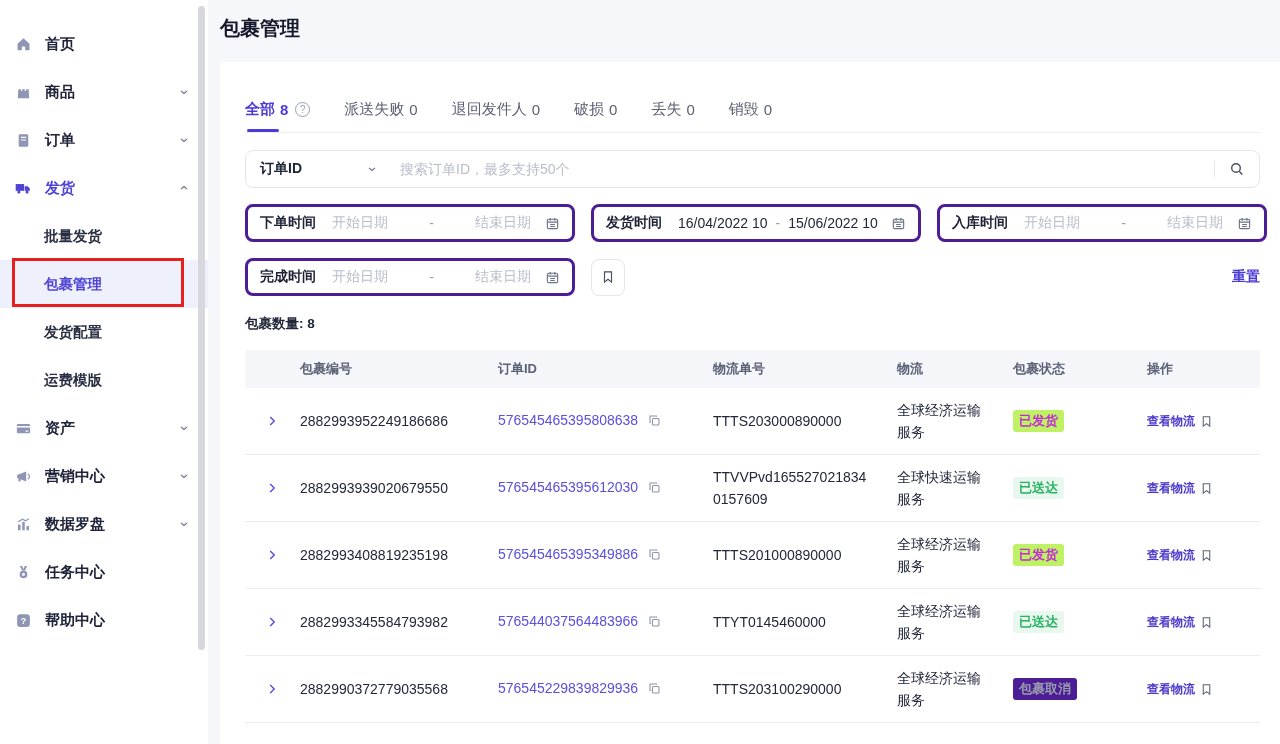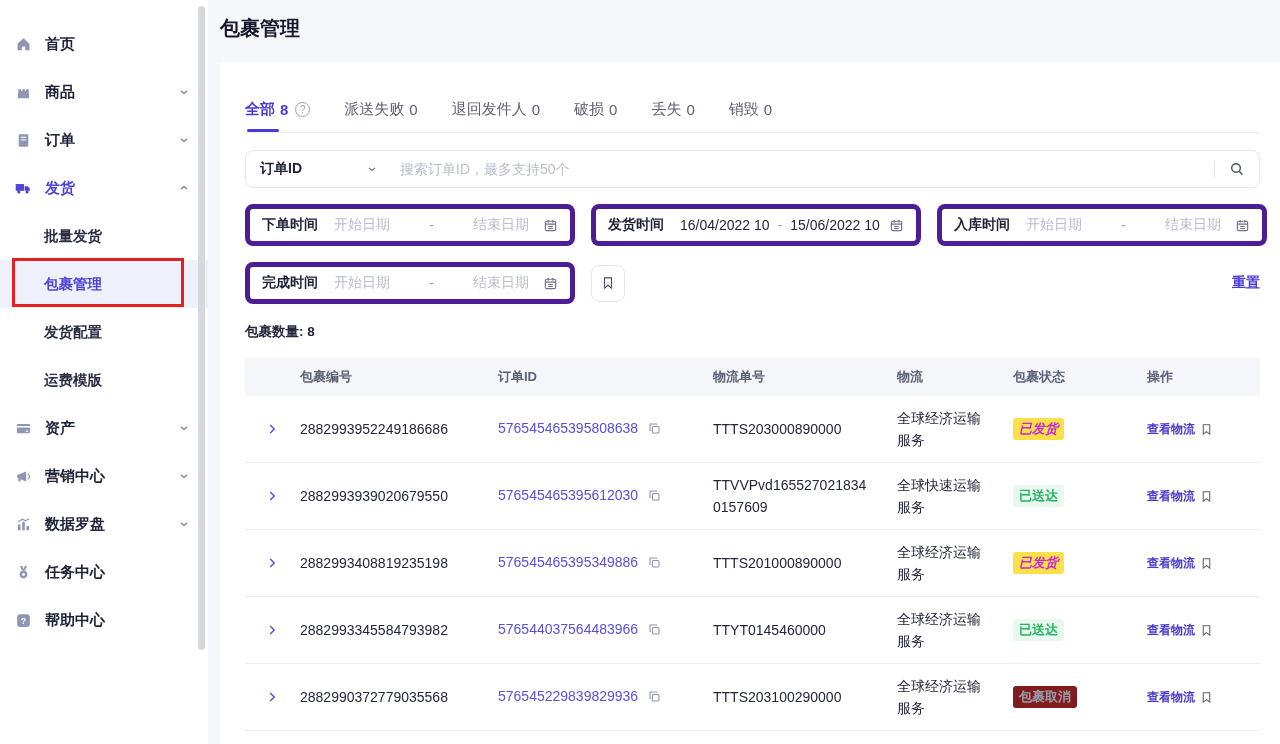--- a/index.html
+++ b/index.html
@@ -35,21 +35,21 @@
   
   .searchbar { margin-top:17px; height:38px; border:1px solid #e3e6ee; border-radius:8px; display:flex; align-items:center; padding:0 14px; }
   .search-selector { display:flex; align-items:center; justify-content:space-between; width:118px; cursor:pointer; font-size:14px; font-weight:700; color:#1e2235; }
   .search-input { flex:1; border:none; outline:none; font-size:14px; margin-left:22px; color:#23273b; background:transparent; font-family:inherit; }
   .search-input::placeholder { color:#b9bdcc; }
   .search-div { width:1px; height:16px; background:#e3e6ee; margin:0 14px; }
   .icon-btn { display:flex; align-items:center; justify-content:center; cursor:pointer; color:#6b7188; }
 
   
   .filter-row { margin-top:16px; display:flex; align-items:center; gap:16px; }
-  .date-box { height:38px; flex:0 0 330px; border:5px solid #4c1d95; border-radius:8px; display:flex; align-items:center; padding:16px 12px; font-size:14px; }
+  .date-box { height:38px; flex:0 0 330px; border:3px solid #4c1d95; border-radius:8px; display:flex; align-items:center; padding:8px 12px; font-size:14px; }
   .date-box .f-label { font-weight:700; color:#1e2235; margin-right:16px; white-space:nowrap; }
   .date-val { color:#23273b; white-space:nowrap; }
   .date-ph { color:#b9bdcc; white-space:nowrap; }
   .date-sep { color:#9aa0b0; margin:0 10px; flex:1; text-align:center; }
   .date-sep2 { color:#9aa0b0; margin:0 8px; }
   .bm-btn { width:34px; height:37px; border:1px solid #e3e6ee; border-radius:8px; display:flex; align-items:center; justify-content:center; cursor:pointer; color:#474d63; }
   .reset-link { margin-left:auto; color:#4b3bd6; font-size:14px; font-weight:700; cursor:pointer; }
 
   .summary { margin-top:19px; font-size:13.5px; font-weight:600; color:#23273b; }
 
@@ -57,23 +57,23 @@
   .table { margin-top:17px; }
   .t-head, .t-row { display:grid; grid-template-columns:55px 198px 215px 184px 116px 134px 1fr; align-items:center; }
   .t-head { height:38px; background:#f5f6fa; border-radius:2px; font-size:13px; font-weight:600; color:#5b6176; }
   .t-row { height:67px; border-bottom:1px solid #ebedf2; font-size:14px; color:#23273b; }
   .cell-exp { padding-left:20px; display:flex; align-items:center; color:#5a50db; cursor:pointer; }
   .order-link { color:#5a50db; cursor:pointer; display:inline; }
   .copy-ic { margin-left:6px; color:#8e94a8; cursor:pointer; vertical-align:-2px; }
   .logi { max-width:92px; line-height:1.6; }
   .track { max-width:160px; word-break:break-all; line-height:1.6; }
   .badge { display:inline-block; padding:2px 6px; border-radius:3px; font-size:13px; font-weight:600; }
-  .badge.shipped { color:#c32bd5; background:#fde047;font-style:italic; }
+  .badge.shipped { color:#c32bd5; background:#bef264; }
   .badge.delivered { color:#27b363; background:#e9f8ef; }
-  .badge.cancelled { color:#989eae; background:#7f1d1d; }
+  .badge.cancelled { color:#989eae; background:#4c1d95; }
   .action-cell { display:flex; align-items:center; gap:5px; }
   .action-link { color:#4b3acb; font-weight:700; font-size:12px; cursor:pointer; }
   .bm-small { color:#5b6176; cursor:pointer; display:flex; }
   svg { display:block; }
 </style>
 </head>
 <body>
 
 <div class="sidebar">
 

